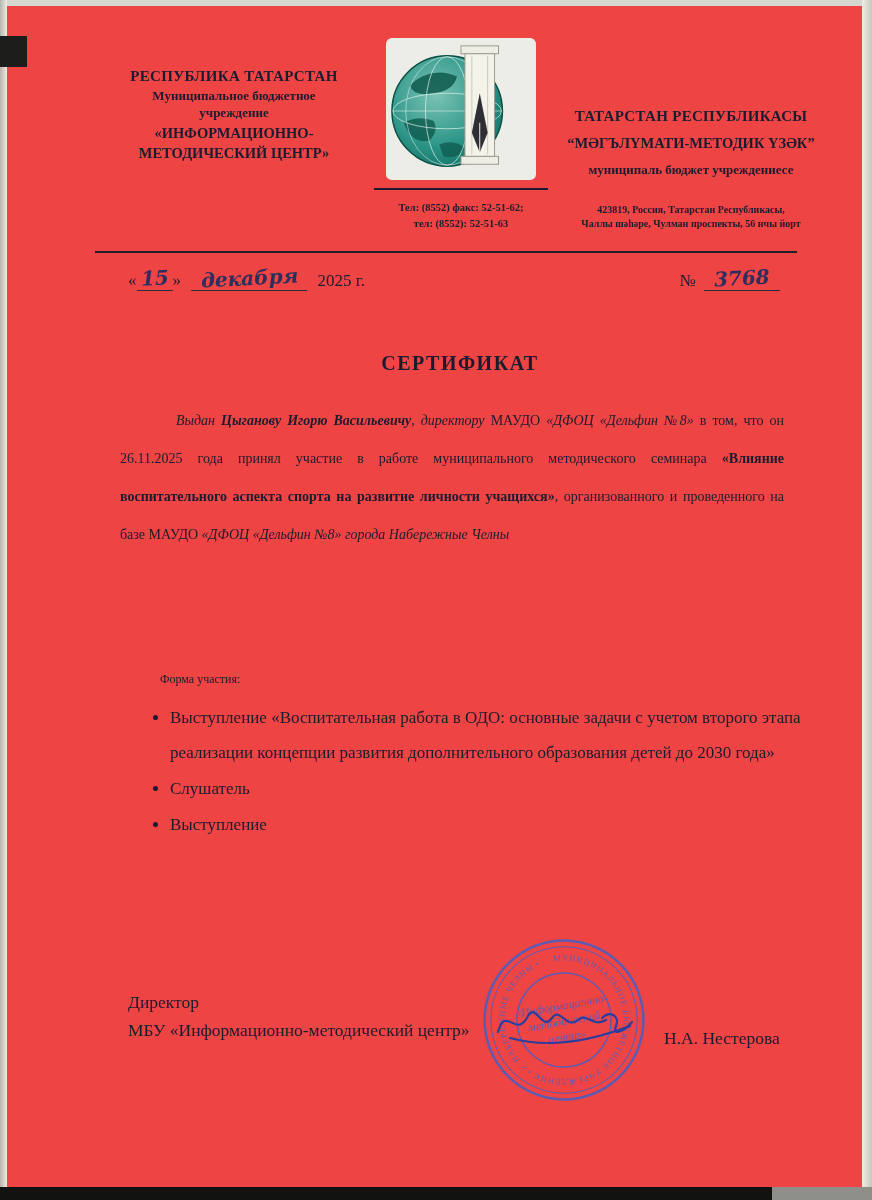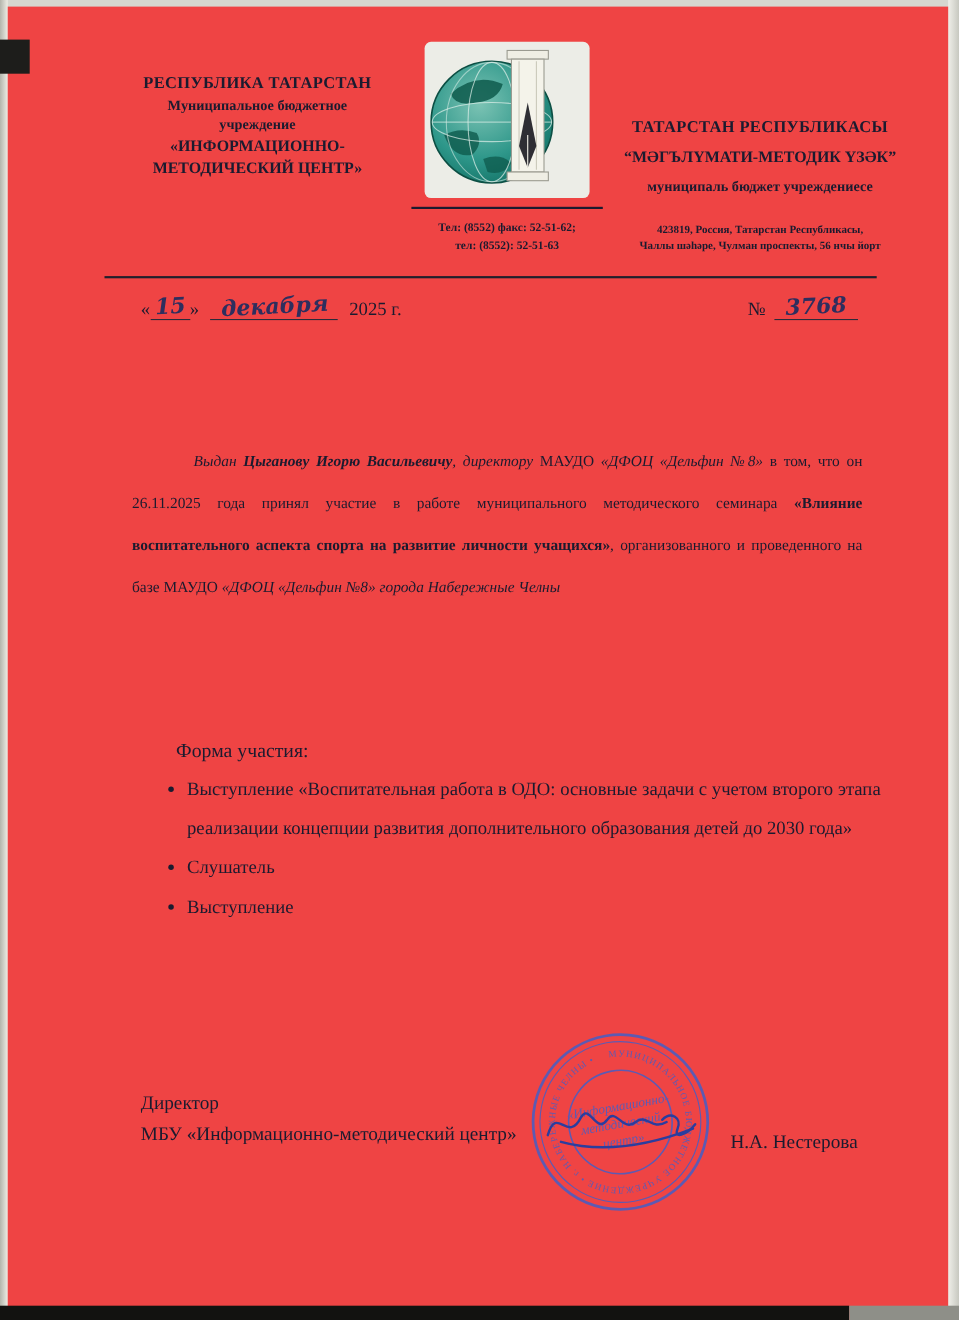--- a/index.html
+++ b/index.html
@@ -33,21 +33,21 @@
   .blank.month{min-width:116px;margin:0 6px;}
   .blank.num{min-width:76px;margin-left:8px;}
   .hand{font-family:"DejaVu Serif",serif;font-style:italic;font-weight:bold;color:#2e2e5e;
         font-size:20px;display:inline-block;transform:rotate(-3deg);line-height:1;}
   
   .doc-title{position:absolute;top:352px;left:128px;width:664px;text-align:center;
              font-size:20px;font-weight:bold;letter-spacing:1.5px;margin:0;}
   .body-par{position:absolute;top:398px;left:116px;width:664px;margin:4px;font-size:14px;
             line-height:38px;text-align:justify;text-indent:56px;}
   .it{font-style:italic;} .bit{font-style:italic;font-weight:bold;} .b{font-weight:bold;}
-  .form-label{position:absolute;top:672px;left:160px;font-size:18px;}
+  .form-label{position:absolute;top:672px;left:160px;font-size:12px;}
   .bullets{position:absolute;top:700px;left:146px;width:636px;margin:0;padding-left:24px;
            font-size:17px;line-height:35px;}
   .bullets li{margin-bottom:1px;}
   
   .director{position:absolute;top:988px;left:128px;font-size:17.5px;line-height:28px;}
   .signer{position:absolute;top:1016px;left:664px;font-size:17.5px;margin-top:12px;}
   .stamp{position:absolute;top:926px;left:470px;width:188px;height:188px;
          transform:rotate(-10deg);opacity:.88;}
   .signature{position:absolute;top:996px;left:490px;width:152px;height:56px;}
 </style>
@@ -122,20 +122,21 @@
     <div class="date-left">
       <span>«</span><span class="blank day"><span class="hand">15</span></span><span>»</span>
       <span class="blank month"><span class="hand">декабря</span></span>
       <span>2025 г.</span>
     </div>
     <div class="date-right">
       <span>№</span><span class="blank num"><span class="hand">3768</span></span>
     </div>
   </div>
 
+  <h1 class="doc-title">СЕРТИФИКАТ</h1>
 
   <p class="body-par"><span class="it">Выдан </span><span class="bit">Цыганову Игорю Васильевичу</span><span class="it">, директору </span><span>МАУДО </span><span class="it">«ДФОЦ «Дельфин №8» </span><span>в том, что он 26.11.2025 года принял участие в работе муниципального методического семинара </span><span class="b">«Влияние воспитательного аспекта спорта на развитие личности учащихся»</span><span>, организованного и проведенного на базе МАУДО </span><span class="it">«ДФОЦ «Дельфин №8» города Набережные Челны</span></p>
 
   <div class="form-label">Форма участия:</div>
   <ul class="bullets">
     <li><span>Выступление «Воспитательная работа в ОДО: основные задачи с учетом второго этапа реализации концепции развития дополнительного образования детей до 2030 года»</span></li>
     <li><span>Слушатель</span></li>
     <li><span>Выступление</span></li>
   </ul>
 

